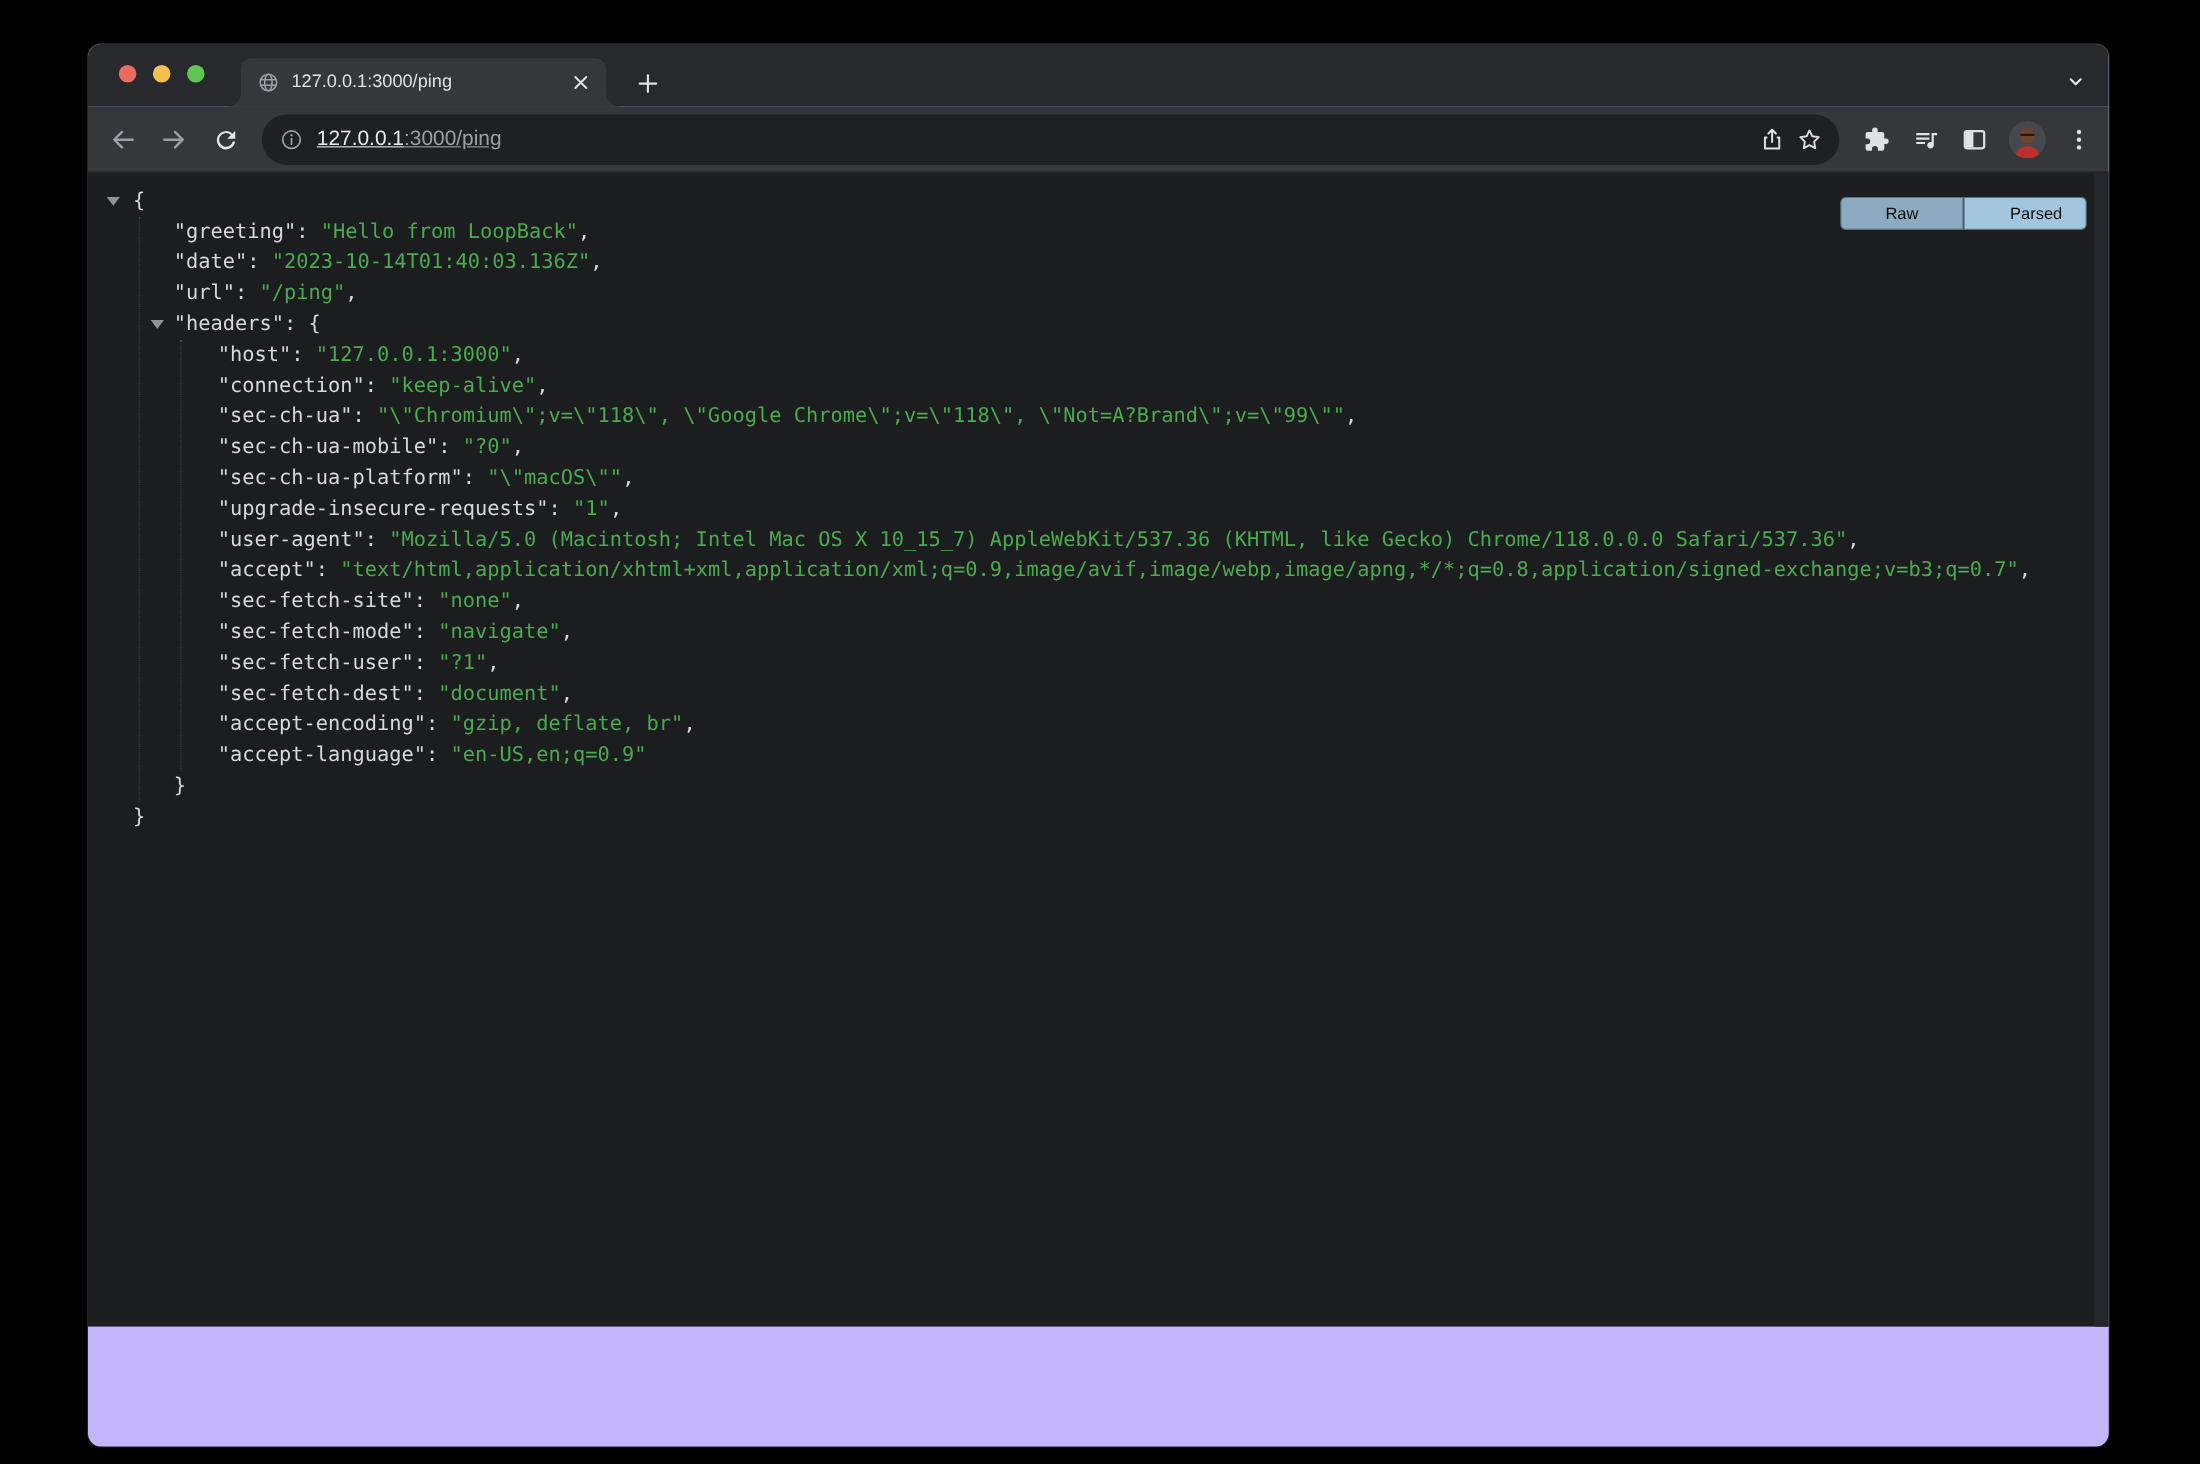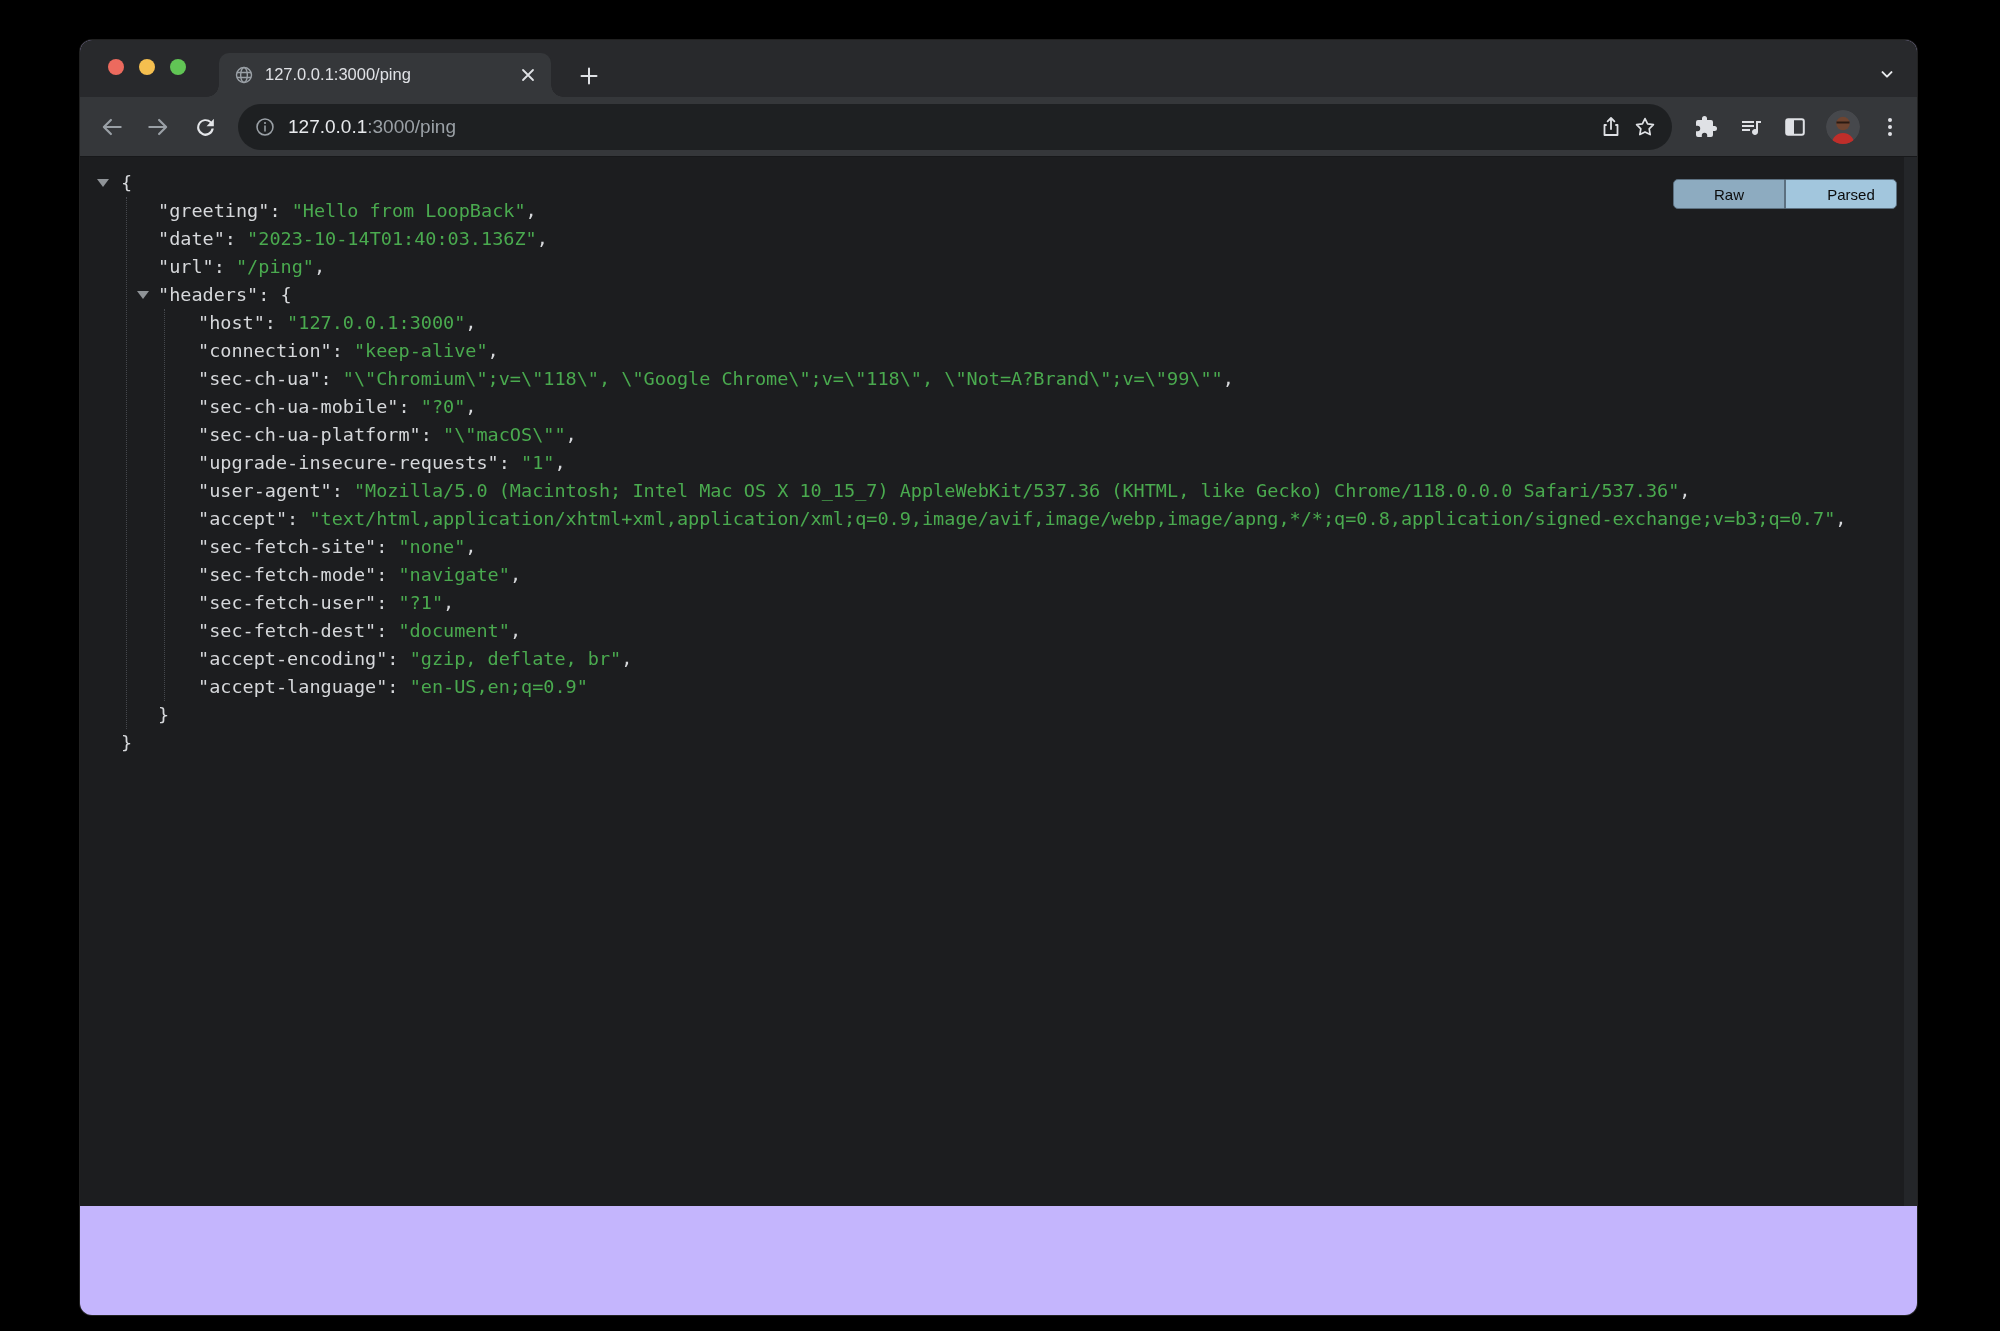--- a/index.html
+++ b/index.html
@@ -33,21 +33,21 @@
   
   .toolbar { position:relative; height:60px; background:#35373a;
              border-bottom:1px solid #17181a; }
   .navbtn { position:absolute; top:12px; width:36px; height:36px; border-radius:50%;
             display:flex; align-items:center; justify-content:center; cursor:pointer; }
   .b-back{left:14px} .b-fwd{left:60px} .b-reload{left:107px}
   .omnibox { position:absolute; left:158px; top:7px; width:1434px; height:46px;
              background:#1e2022; border-radius:23px; display:flex; align-items:center;
              padding:0 10px 0 16px; cursor:text; }
   .url { margin-left:12px; font-size:19px; white-space:nowrap; }
-  .url .host { color:#e8eaed; } .url .path { color:#9aa0a6; }
+  .url .host { color:#e8eaed;text-decoration:underline; } .url .path { color:#9aa0a6;text-decoration:underline; }
   .omni-spacer { flex:1; }
   .boxbtn { width:34px; height:34px; display:flex; align-items:center; justify-content:center;
             border-radius:50%; cursor:pointer; flex:0 0 auto; }
   .tb-ico { position:absolute; top:12px; width:36px; height:36px; display:flex;
             align-items:center; justify-content:center; border-radius:50%; cursor:pointer; }
   .i-ext{left:1608px} .i-media{left:1653px} .i-panel{left:1697px} .i-dots{left:1792px}
   .avatar { position:absolute; left:1746px; top:13px; width:34px; height:34px;
             border-radius:50%; overflow:hidden; cursor:pointer; }
 
   

